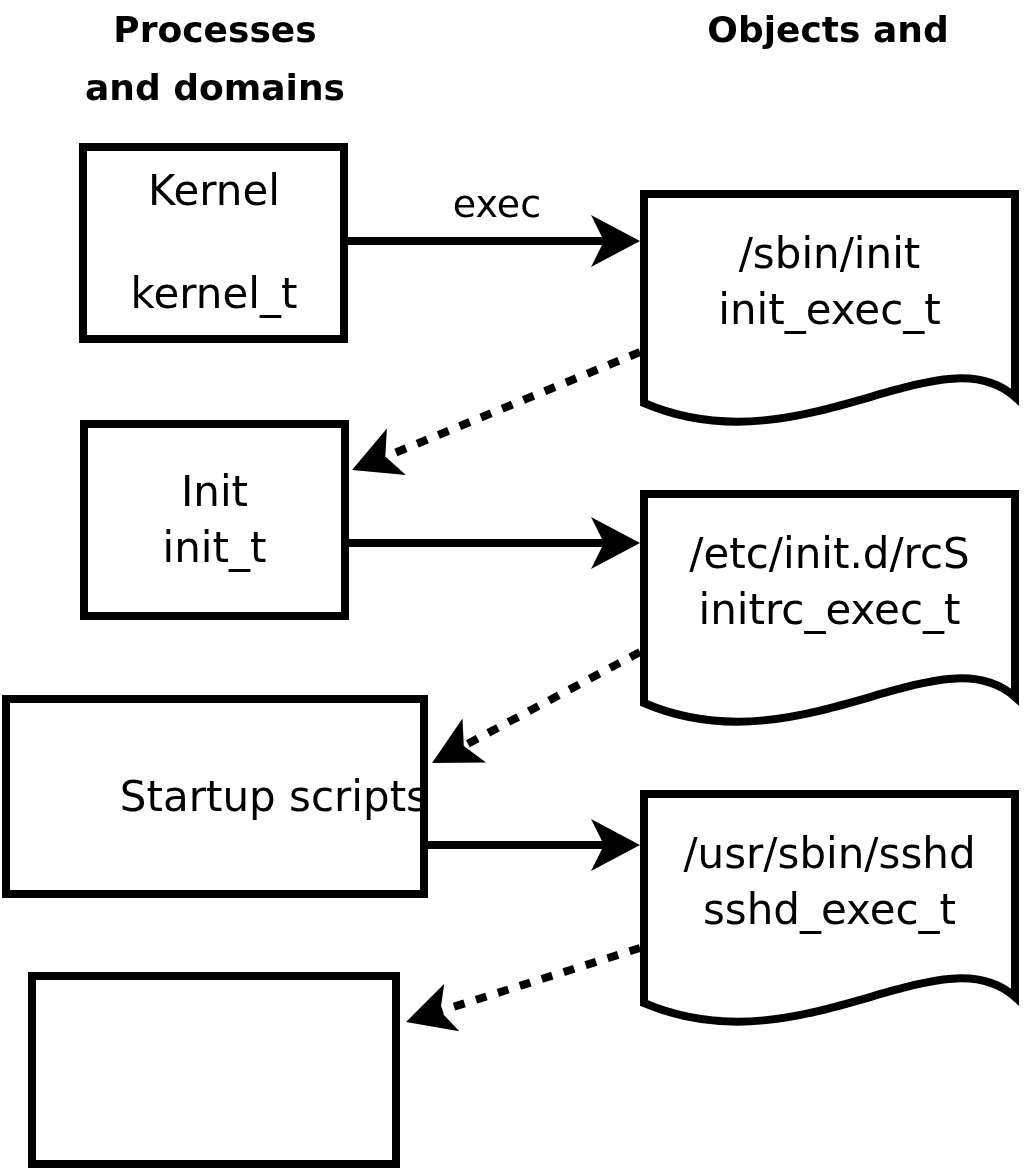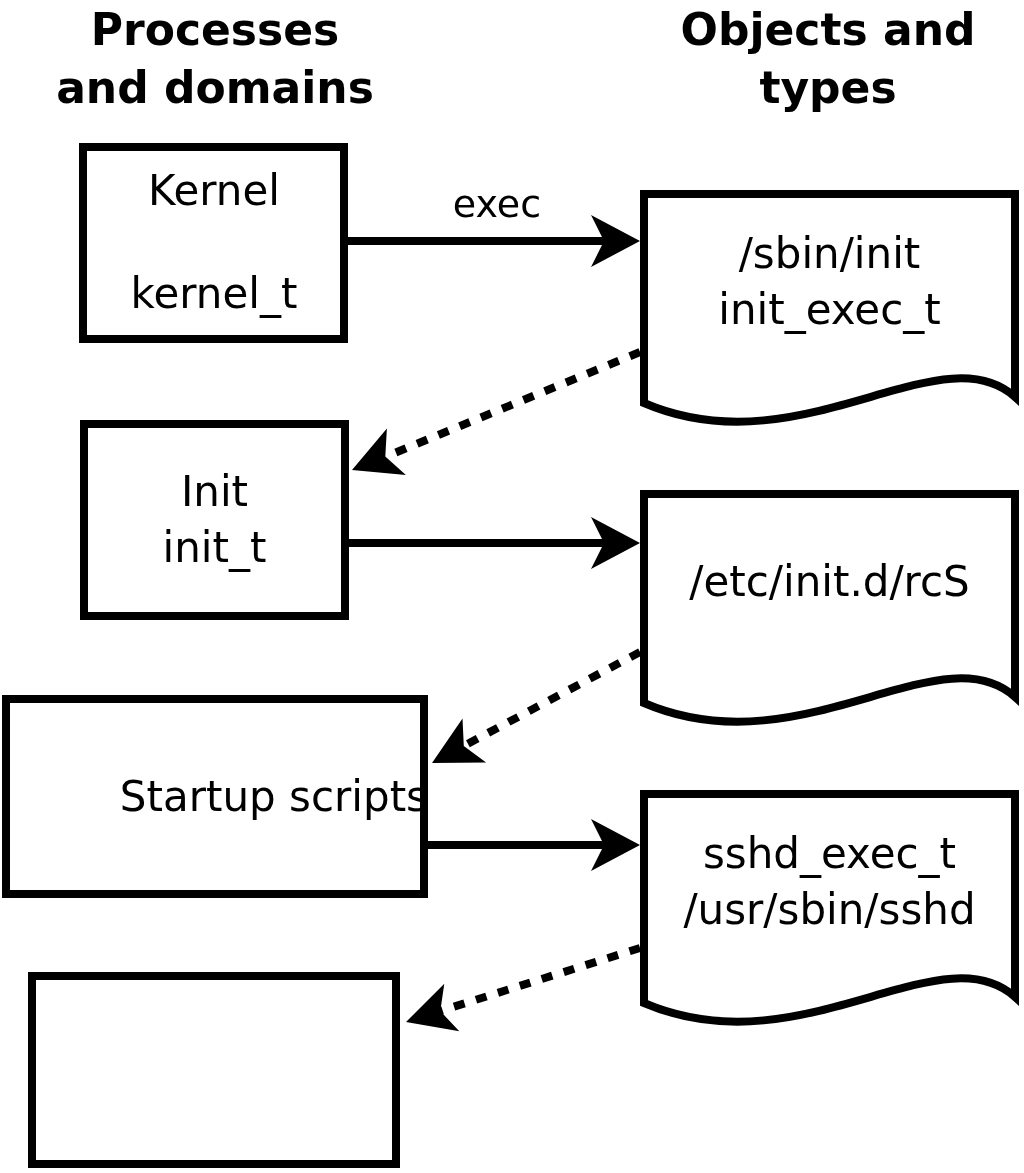--- a/index.html
+++ b/index.html
@@ -18,21 +18,21 @@
   }
   #shapes-layer {
     position: absolute;
     left: 0;
     top: 0;
     width: 1024px;
     height: 1173px;
   }
   .heading {
     position: absolute;
-    font-size: 44px;
+    font-size: 36px;
     font-weight: bold;
     line-height: 58px;
     text-align: center;
     white-space: nowrap;
   }
   .heading span { display: block; }
   #heading-left  { left: 15px;  top: 1px; width: 400px; }
   #heading-right { left: 636px; top: 1px; width: 384px; }
   .node-label {
     position: absolute;
@@ -123,42 +123,42 @@
       <polygon class="arrow-head" points="406,1022 444.3,983.7 440.3,1011.1 459.3,1031.3"></polygon>
     </g>
   </svg>
 
   <div class="heading" id="heading-left">
     <span>Processes</span>
     <span>and domains</span>
   </div>
   <div class="heading" id="heading-right">
     <span>Objects and</span>
-    <span>types</span>
   </div>
 
   <div class="node-label" id="label-kernel">
     <span>Kernel</span>
     <span>kernel_t</span>
   </div>
   <div class="node-label" id="label-init">
     <span>Init</span>
     <span>init_t</span>
   </div>
   <div class="node-label" id="label-startup">
     <span>Startup scripts</span>
   </div>
 
   <div class="node-label" id="label-doc1">
     <span>/sbin/init</span>
     <span>init_exec_t</span>
   </div>
   <div class="node-label" id="label-doc2">
     <span>/etc/init.d/rcS</span>
+    <span>initrc_exec_t</span>
   </div>
   <div class="node-label" id="label-doc3">
+    <span>/usr/sbin/sshd</span>
     <span>sshd_exec_t</span>
-    <span>/usr/sbin/sshd</span>
   </div>
 
   <div id="label-exec">exec</div>
 
 </div>
 
 </body></html>

